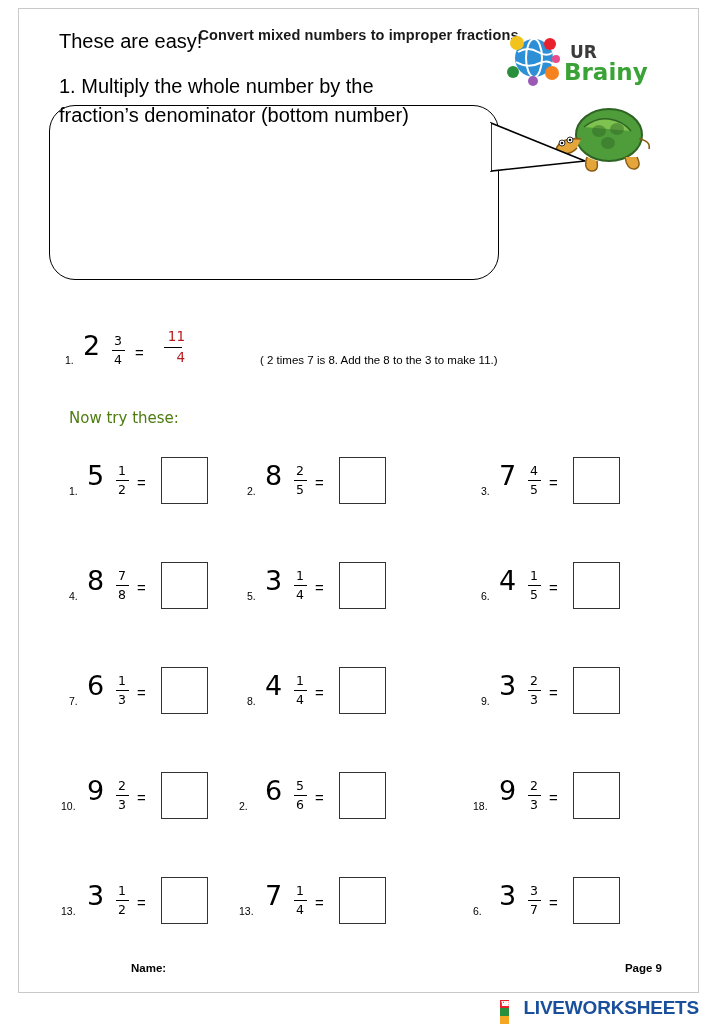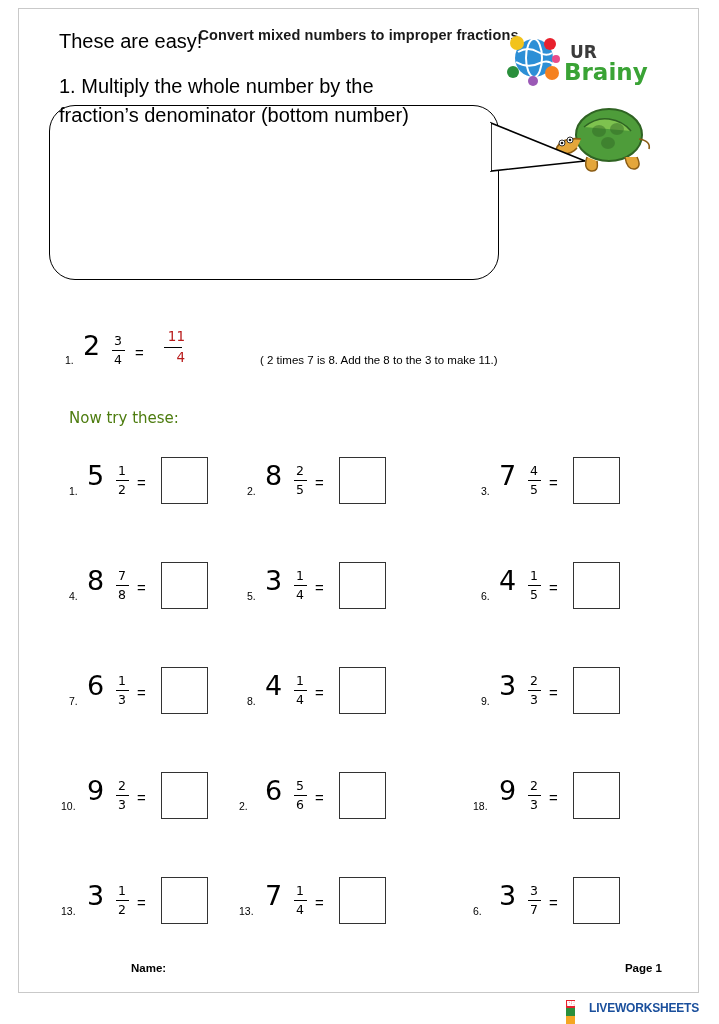--- a/index.html
+++ b/index.html
@@ -265,21 +265,21 @@
     font-weight: bold;
     color: #fff;
     font-family: "Liberation Sans", sans-serif;
     line-height: 8px;
   }
   .lws-q1 { left:0; top:0; width:9px; height:8px; background:#e8212d; }
   .lws-q2 { left:10px; top:0; width:9px; height:8px; background:#2a8f3c; }
   .lws-q3 { left:0; top:9px; width:9px; height:8px; background:#f5a623; }
   .lws-q4 { left:10px; top:9px; width:9px; height:8px; background:#1a6fc4; }
   .lws-text {
-    font-size: 12px;
+    font-size: 19px;
     font-weight: bold;
     color: #1a4f9c;
     letter-spacing: -0.2px;
     font-family: "Liberation Sans", sans-serif;
   }
 </style>
 </head>
 <body>
 
 <div class="page">
@@ -530,21 +530,21 @@
         <span class="bar"></span>
         <span class="den">7</span>
       </span>
       <span class="eq" style="left:76px;">=</span>
       <div class="answer-box" style="left:100px;"></div>
     </div>
 
   </div>
 
   <div class="footer-name">Name:</div>
-  <div class="footer-page">Page 1</div>
+  <div class="footer-page">Page 9</div>
 
 </div>
 
 <div class="lws">
   <div class="lws-mark">
     <div class="lws-q1">
         <span style="left:1px; top:0px;">LI</span>
       </div>
     <div class="lws-q2">
         <span style="left:1px; top:0px;">VE</span>

